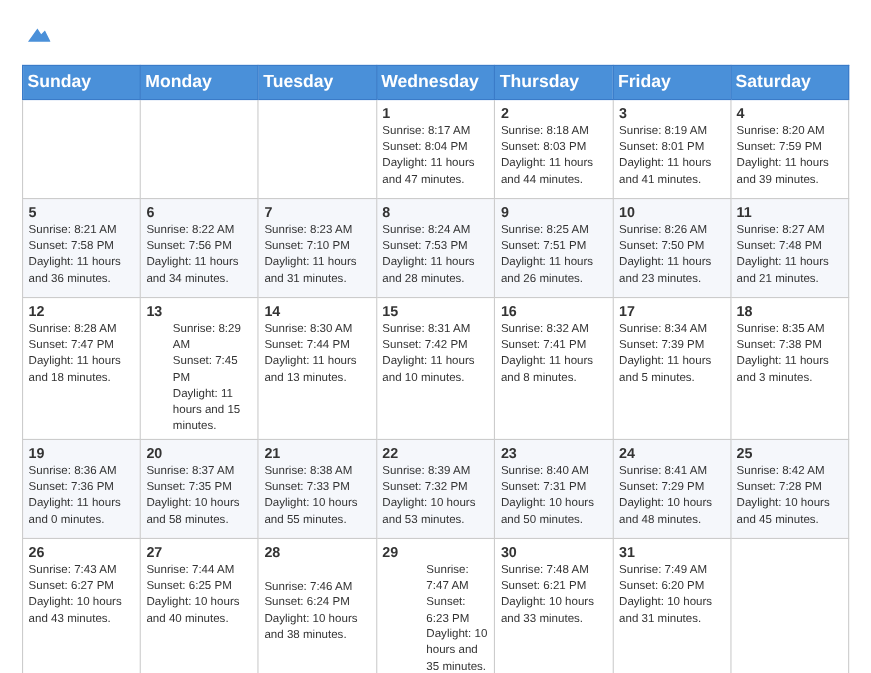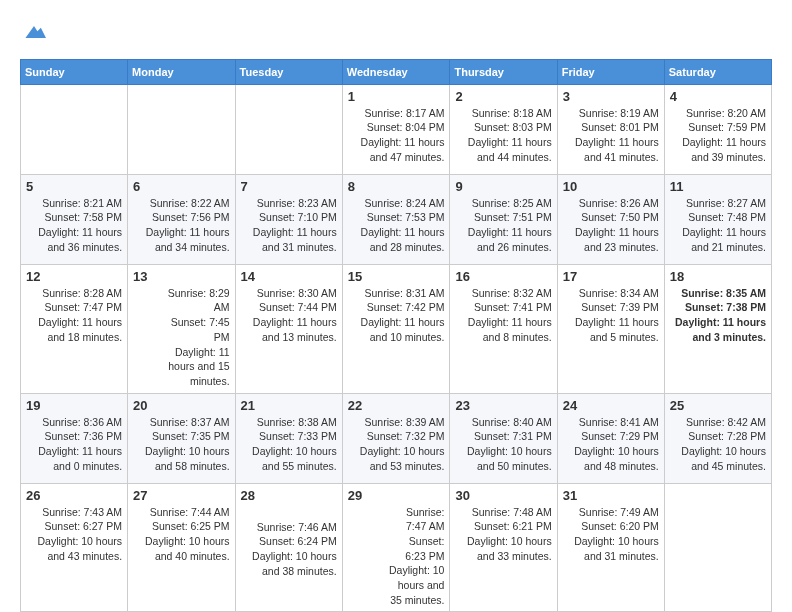--- a/index.html
+++ b/index.html
@@ -49,21 +49,21 @@
       margin-top: 2px;
     }
     .calendar {
       width: 100%;
       border-collapse: collapse;
       border: 1px solid #ccc;
     }
     .calendar th {
       background-color: #4a90d9;
       color: #fff;
-      font-size: 11px;
+      font-size: 16px;
       font-weight: bold;
       padding: 6px 4px;
       text-align: left;
       border: 1px solid #3a7bc8;
     }
     .calendar td {
       vertical-align: top;
       border: 1px solid #ccc;
       padding: 4px 5px;
       width: 108px;
@@ -76,21 +76,20 @@
     .day-number {
       font-size: 13px;
       font-weight: bold;
       color: #333;
       margin-bottom: 2px;
     }
     .day-info {
       font-size: 10.5px;
       color: #333;
       line-height: 1.4;
-      text-align: right;
     }
     .empty-cell {
       background: #fff !important;
     }
   </style>
 </head>
 <body>
 
 <div class="header">
   <div class="logo">
@@ -230,21 +229,21 @@
 Daylight: 11 hours and 8 minutes.</div>
         </td>
         <td>
           <div class="day-number">17</div>
           <div class="day-info" style="white-space: pre-line;">Sunrise: 8:34 AM
 Sunset: 7:39 PM
 Daylight: 11 hours and 5 minutes.</div>
         </td>
         <td>
           <div class="day-number">18</div>
-          <div class="day-info" style="white-space: pre-line; font-weight: bold;">Sunrise: 8:35 AM
+          <div class="day-info" style="white-space: pre-line;">Sunrise: 8:35 AM
 Sunset: 7:38 PM
 Daylight: 11 hours and 3 minutes.</div>
         </td>
       </tr>
       <tr>
         <td>
           <div class="day-number">19</div>
           <div class="day-info" style="white-space: pre-line;">Sunrise: 8:36 AM
 Sunset: 7:36 PM
 Daylight: 11 hours and 0 minutes.</div>

